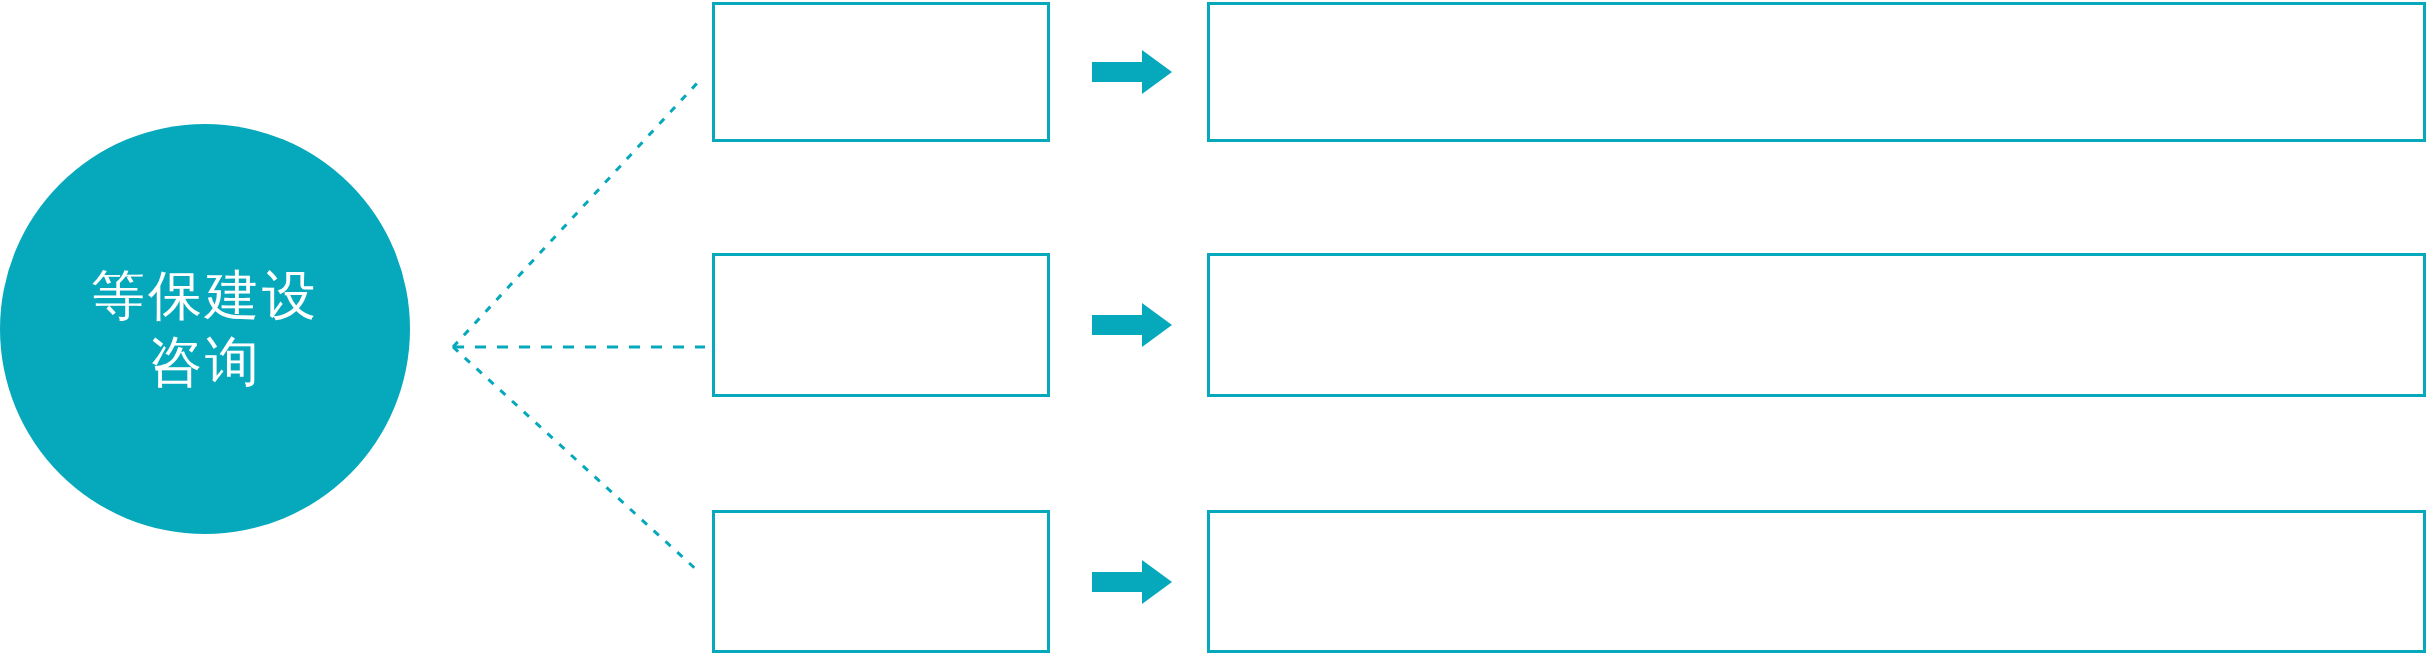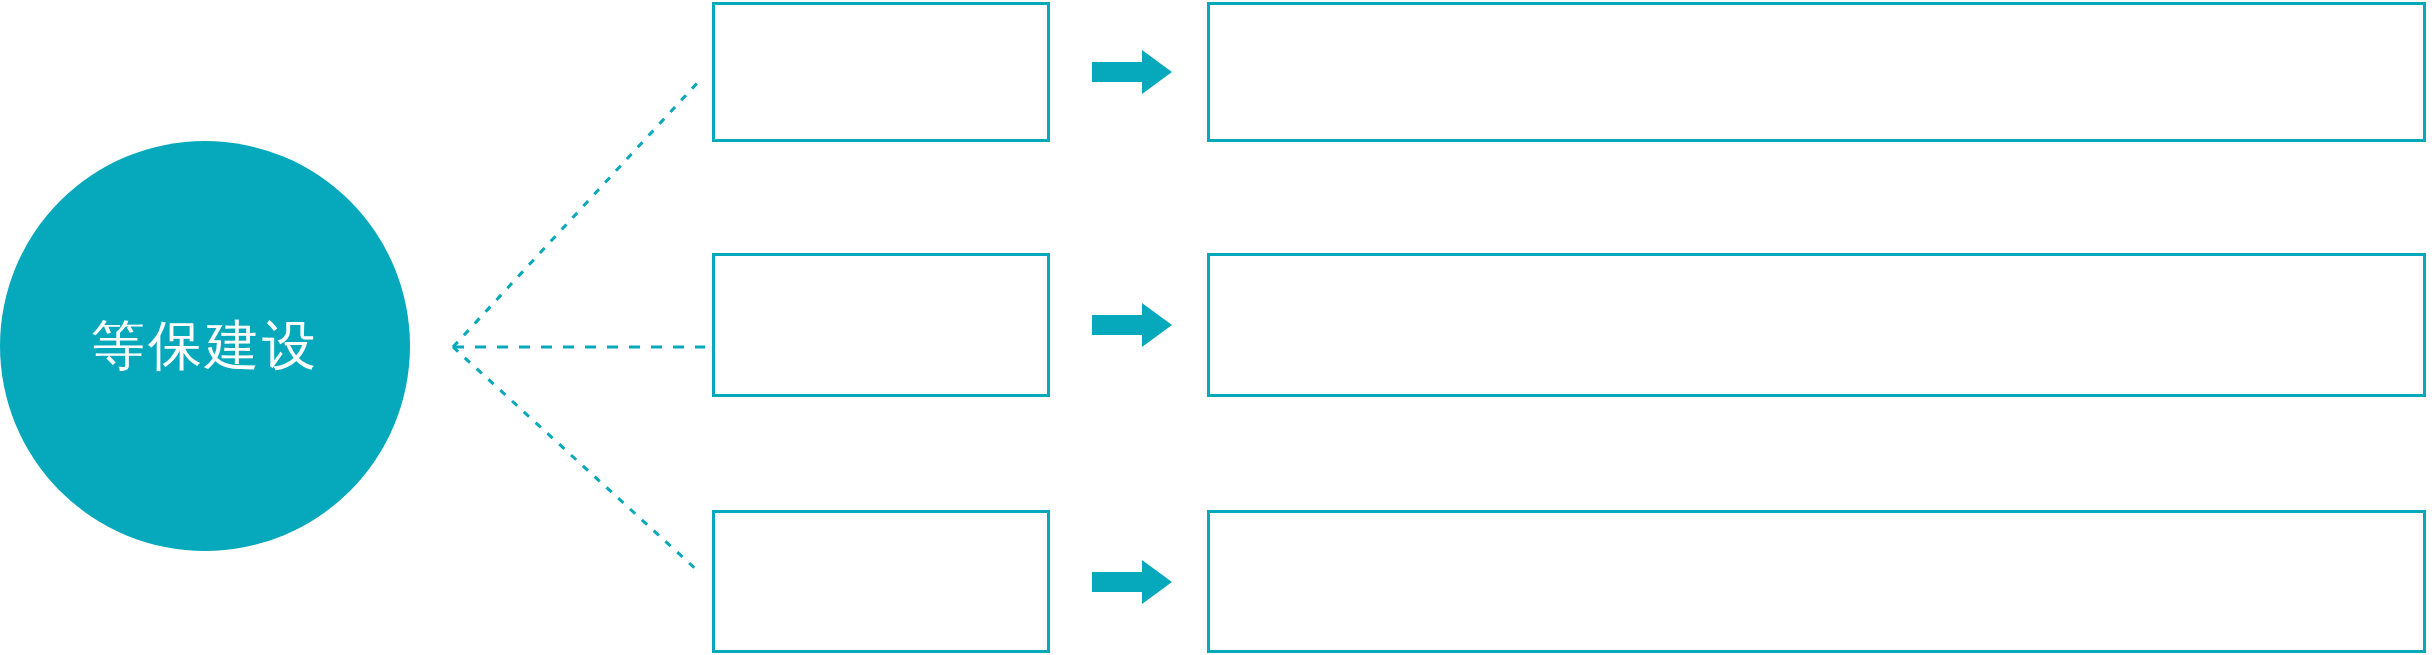--- a/index.html
+++ b/index.html
@@ -15,21 +15,21 @@
     width: 2434px;
     height: 655px;
     background: #ffffff;
     overflow: hidden;
   }
 
   
   .hub-circle {
     position: absolute;
     left: 0px;
-    top: 141px;
+    top: 124px;
     width: 410px;
     height: 410px;
     border-radius: 50%;
     background: #06A9BC;
     display: flex;
     flex-direction: column;
     align-items: center;
     justify-content: center;
     box-sizing: border-box;
   }
@@ -111,20 +111,21 @@
   .arrow-1 { top: 303px; }
   .arrow-2 { top: 560px; }
 </style>
 </head>
 <body>
 
 <div id="canvas">
 
   <div class="hub-circle">
     <div class="hub-line">等保建设</div>
+    <div class="hub-line">咨询</div>
   </div>
 
   <svg class="connectors" viewBox="0 0 2434 655" xmlns="http://www.w3.org/2000/svg">
     <line x1="453" y1="347" x2="700" y2="80" stroke="#06A9BC" stroke-width="3" stroke-dasharray="7 9" stroke-linecap="butt"></line>
     <line x1="453" y1="347" x2="705" y2="347" stroke="#06A9BC" stroke-width="3" stroke-dasharray="11 11" stroke-linecap="butt"></line>
     <line x1="453" y1="347" x2="700" y2="573" stroke="#06A9BC" stroke-width="3" stroke-dasharray="7 9" stroke-linecap="butt"></line>
   </svg>
 
   <div class="small-box row-0">
     <span class="box-text"></span>

